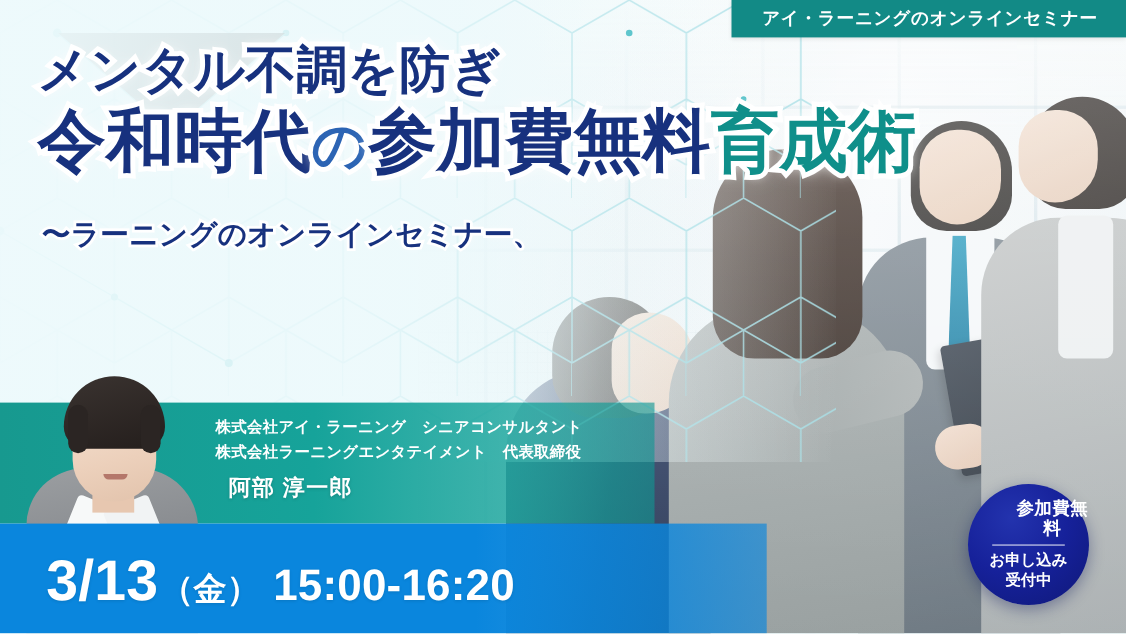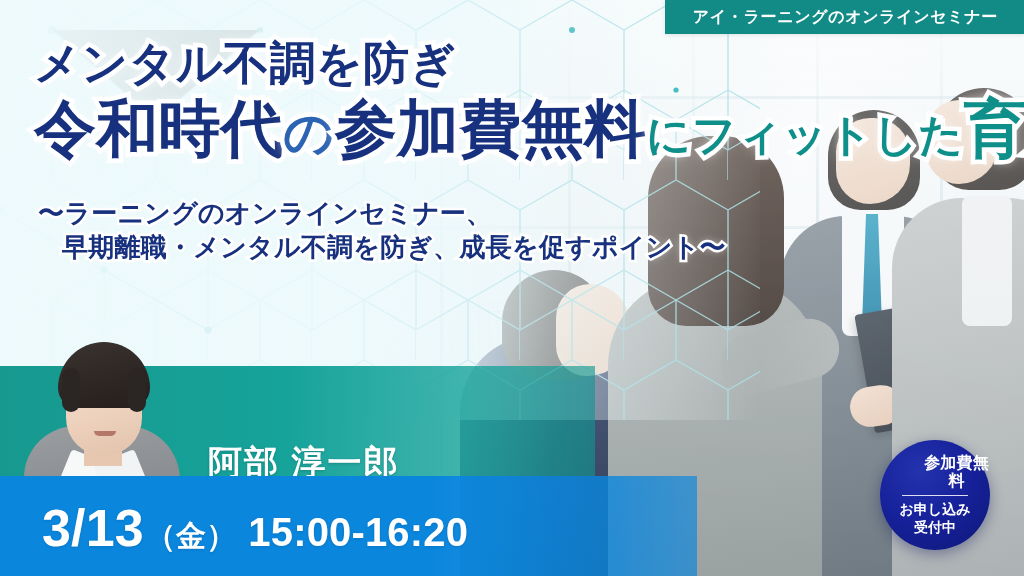--- a/index.html
+++ b/index.html
@@ -153,22 +153,22 @@
   .pt-mouth{position:absolute;left:76px;bottom:140px;width:22px;height:5px;background:#b4776a;border-radius:0 0 10px 10px;}
 
   
   .cred-band{
     position:absolute;left:0;top:366px;width:595px;height:110px;
     background:linear-gradient(90deg,#17998f 0%,#16a39a 48%,rgba(20,163,154,.80) 78%,rgba(16,150,146,.62) 100%);
   }
   .cred-text{position:absolute;left:196px;top:378px;color:#ffffff;}
   .cred-line{margin:0;font-size:14px;font-weight:700;line-height:1.55;letter-spacing:.02em;white-space:nowrap;}
   .speaker-name{
-    position:absolute;left:208px;top:440px;color:#ffffff;
-    font-size:34px;font-weight:800;letter-spacing:.06em;white-space:nowrap;
+    position:absolute;left:208px;top:430px;color:#ffffff;
+    font-size:20px;font-weight:800;letter-spacing:.06em;white-space:nowrap;
     text-shadow:0 1px 3px rgba(0,0,0,.18);
   }
 
   
   .date-bar{
     position:absolute;left:0;top:476px;width:697px;height:100px;
     background:linear-gradient(90deg,#0a86dd 0%,#0a86dd 62%,rgba(10,134,221,.82) 86%,rgba(10,134,221,.66) 100%);
   }
   .date-text{
     position:absolute;left:42px;top:498px;color:#ffffff;white-space:nowrap;
@@ -284,47 +284,49 @@
   <div class="top-ribbon">
     <span>アイ・ラーニングのオンラインセミナー</span>
   </div>
 
   <div class="headline">
     <p class="hl-line hl-1">メンタル不調を防ぎ</p>
     <p class="hl-line hl-2">
       <span class="navy">令和時代</span>
         <span class="navy-lite">の</span>
         <span class="navy">参加費無料</span>
-        <span class="teal-sm">にフィットした</span>
         <span class="teal-lg">育成術</span>
     </p>
   </div>
 
   <div class="subline">
     <p class="sub-row">〜ラーニングのオンラインセミナー、</p>
-    <p class="sub-row indent">早期離職・メンタル不調を防ぎ、成長を促すポイント〜</p>
   </div>
 
   <div class="cred-band"></div>
 
   <div class="portrait">
     <div class="pt-body"></div>
     <div class="pt-shirt"></div>
     <div class="pt-collar-l"></div>
     <div class="pt-collar-r"></div>
     <div class="pt-neck"></div>
     <div class="pt-face"></div>
     <div class="pt-brow" style="left:58px;bottom:186px;transform:rotate(-4deg);"></div>
     <div class="pt-brow" style="left:90px;bottom:187px;transform:rotate(4deg);"></div>
     <div class="pt-eye" style="left:58px;bottom:174px;"></div>
     <div class="pt-eye" style="left:92px;bottom:175px;"></div>
     <div class="pt-mouth"></div>
     <div class="pt-hair"></div>
   </div>
 
+  <div class="cred-text">
+    <p class="cred-line">株式会社アイ・ラーニング　シニアコンサルタント</p>
+    <p class="cred-line">株式会社ラーニングエンタテイメント　代表取締役</p>
+  </div>
   <div class="speaker-name">阿部 淳一郎</div>
 
   <div class="date-bar"></div>
   <div class="date-text">
     <span class="d-day">3/13</span>
     <span class="d-dow">（金）</span>
     <span class="d-time">15:00-16:20</span>
   </div>
 
   <div class="badge">

